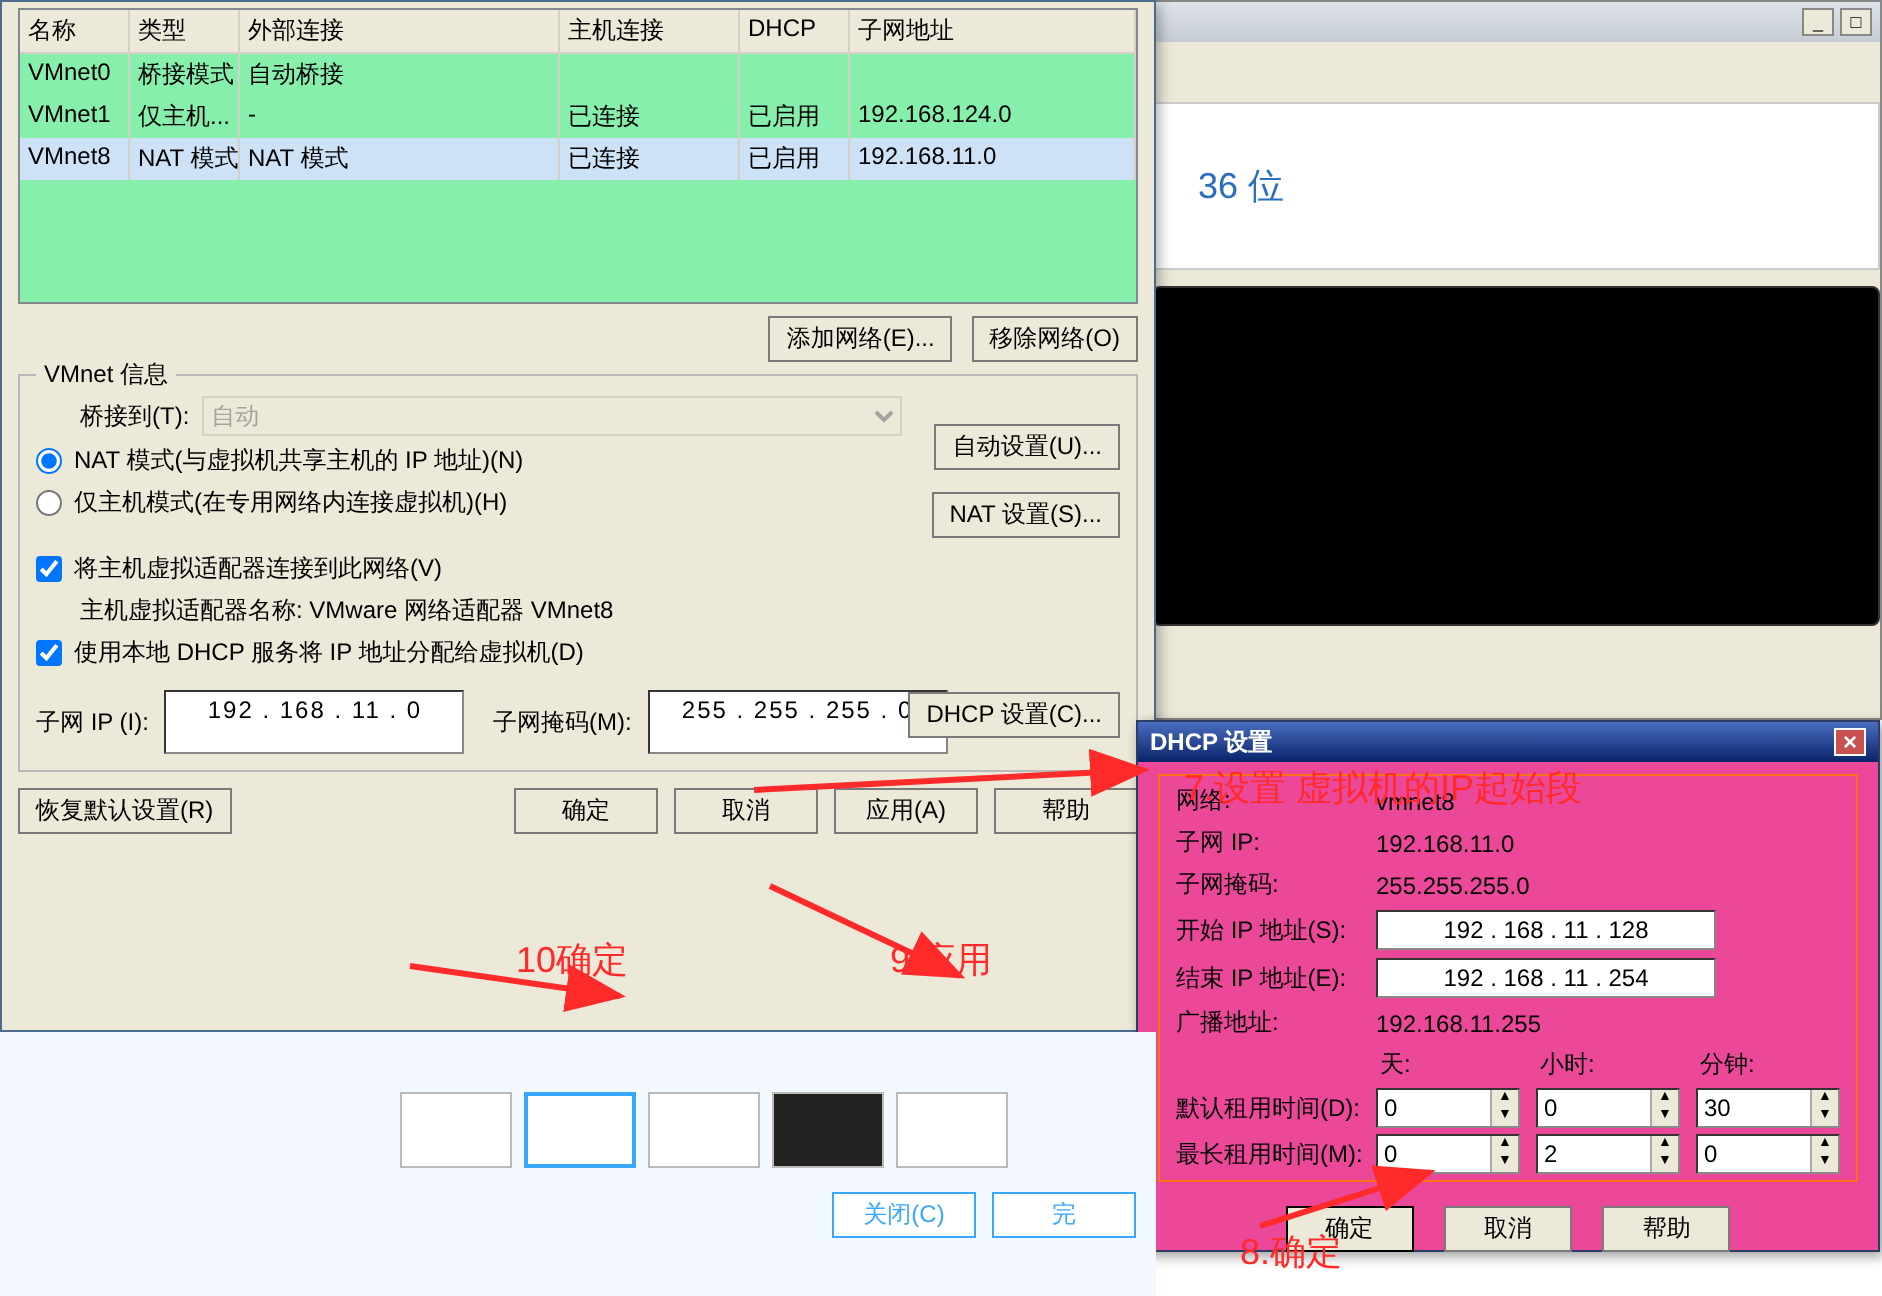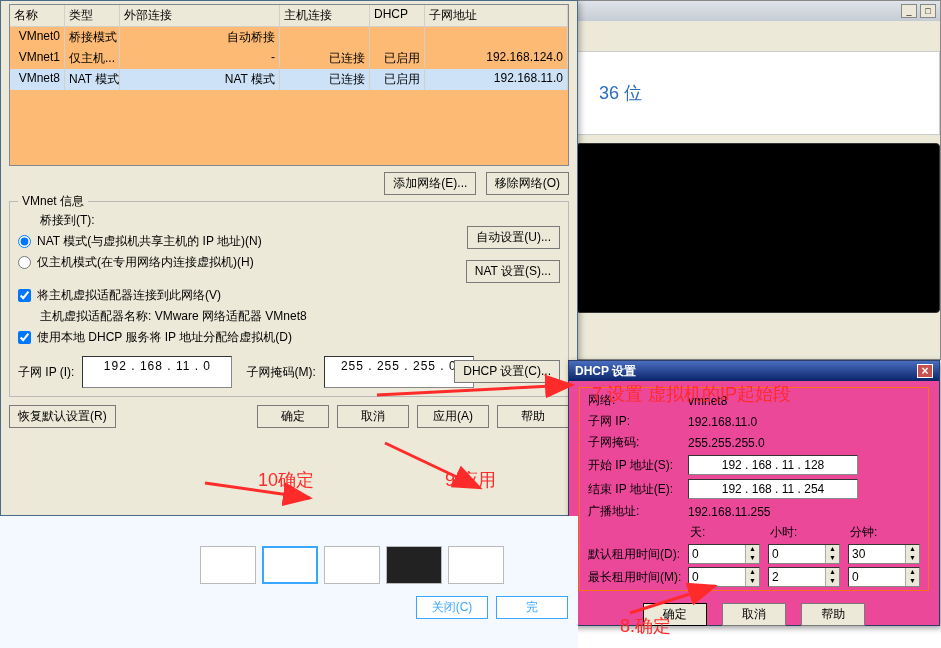--- a/index.html
+++ b/index.html
@@ -8,21 +8,21 @@
 
 .vne-window { position: absolute; left: 0; top: 0; width: 578px; height: 516px; border: 1px solid #4a6b8a; background: #ece9d8; box-shadow: 2px 2px 6px rgba(0,0,0,.3); }
 .vne-title { height: 20px; background: linear-gradient(#7fa5c7,#3a6ea5); color: #fff; padding-left: 6px; display: flex; align-items: center; font-size: 12px; }
 
 .vne-body { padding: 3px 8px 6px 8px; }
 .net-table { width: 100%; border: 1px solid #828790; background: #fff; }
 .net-head, .net-row { display: grid; grid-template-columns: 55px 55px 160px 90px 55px 1fr; }
 .net-head { background: #ece9d8; border-bottom: 1px solid #d4d0c8; }
 .net-head span, .net-row span { padding: 2px 4px; border-right: 1px solid #d4d0c8; overflow: hidden; white-space: nowrap; }
 .net-row.sel { background: #cde2f7; }
-.net-list { height: 138px; overflow: hidden; background: #fdba74; text-align: right; }
+.net-list { height: 124px; overflow: hidden; background: #86efac; }
 
 .btn { background: #ece9d8; border: 1px solid #7a7a7a; padding: 2px 8px; min-width: 72px; text-align: center; display: inline-block; }
 .row-right { text-align: right; margin: 6px 0; }
 .row-right .btn { margin-left: 6px; }
 
 .fieldset { border: 1px solid #b9b9b9; margin-top: 4px; padding: 6px 8px 8px 8px; position: relative; }
 .fieldset .legend { position: absolute; top: -9px; left: 8px; background: #ece9d8; padding: 0 4px; }
 
 .radio-row, .check-row { display: flex; align-items: center; margin: 4px 0; }
 .radio-row input, .check-row input { margin-right: 6px; }
@@ -135,20 +135,21 @@
     <div class="row-right">
       <span class="btn">添加网络(E)...</span>
       <span class="btn">移除网络(O)</span>
     </div>
 
     <div class="fieldset">
       <span class="legend">VMnet 信息</span>
 
       <div class="sub-row">
         <label>桥接到(T):</label>
+        <select class="disabled" disabled=""><option>自动</option></select>
         <span class="btn side-btn" style="top:24px">自动设置(U)...</span>
       </div>
 
       <div class="radio-row">
         <input type="radio" name="mode" checked="" style="">
         <span>NAT 模式(与虚拟机共享主机的 IP 地址)(N)</span>
         <span class="btn side-btn" style="top:58px">NAT 设置(S)...</span>
       </div>
 
       <div class="radio-row">

